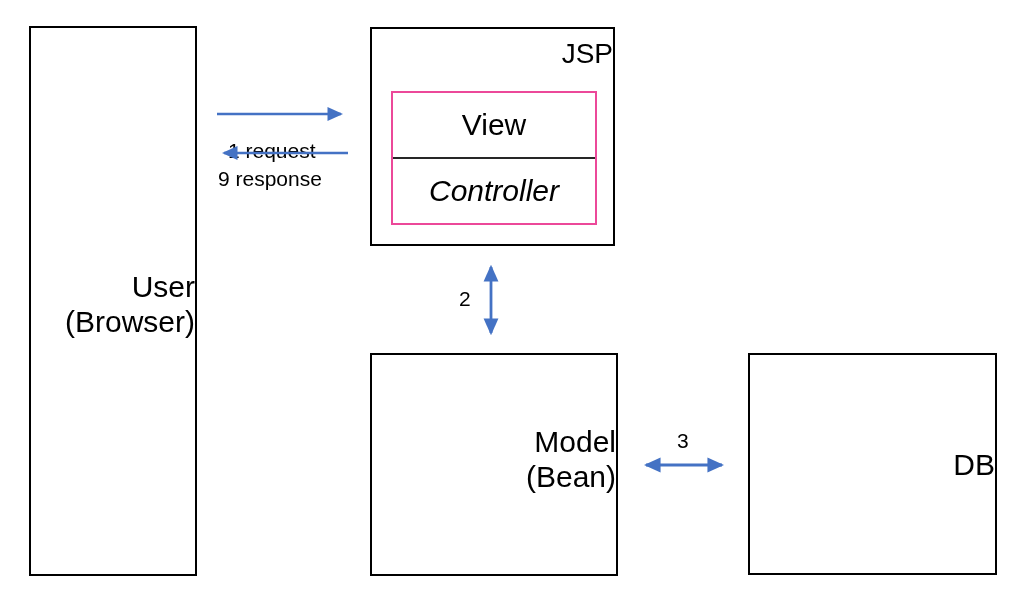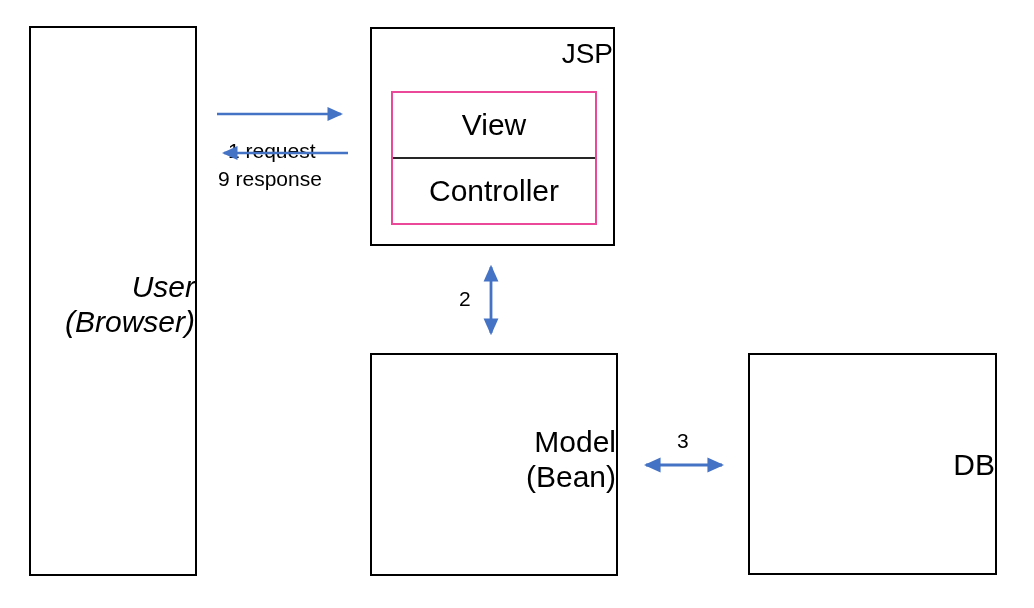--- a/index.html
+++ b/index.html
@@ -39,21 +39,20 @@
   
   #user-box {
     left: 29px;
     top: 26px;
     width: 168px;
     height: 550px;
   }
   #user-label {
     top: 241px;
     font-size: 30px;
-    font-style: italic;
   }
 
   
   #jsp-box {
     left: 370px;
     top: 27px;
     width: 245px;
     height: 219px;
   }
   #jsp-title {
@@ -80,20 +79,21 @@
     justify-content: center;
   }
   #jsp-cell-view {
     top: 0;
     height: 66px;
     border-bottom: 2px solid #262626;
   }
   #jsp-cell-controller {
     top: 66px;
     height: 64px;
+    font-style: italic;
   }
   .jsp-cell-text {
     font-size: 30px;
     color: #000000;
     line-height: 1;
   }
 
   
   #model-box {
     left: 370px;

